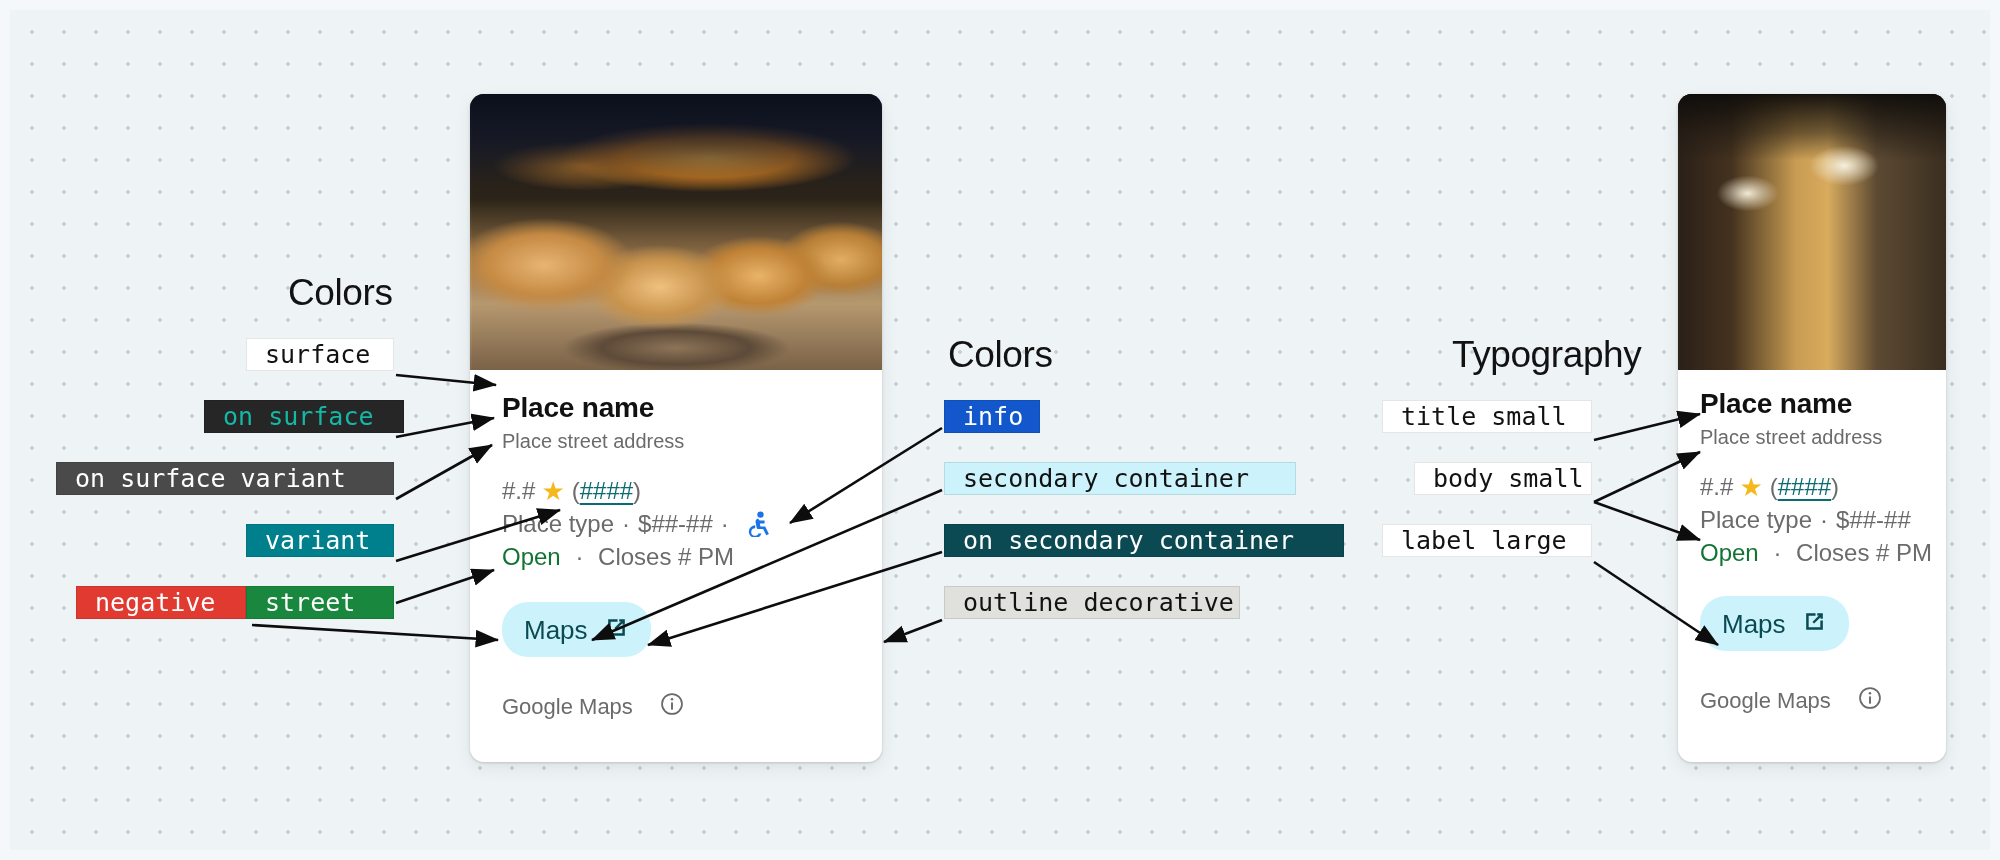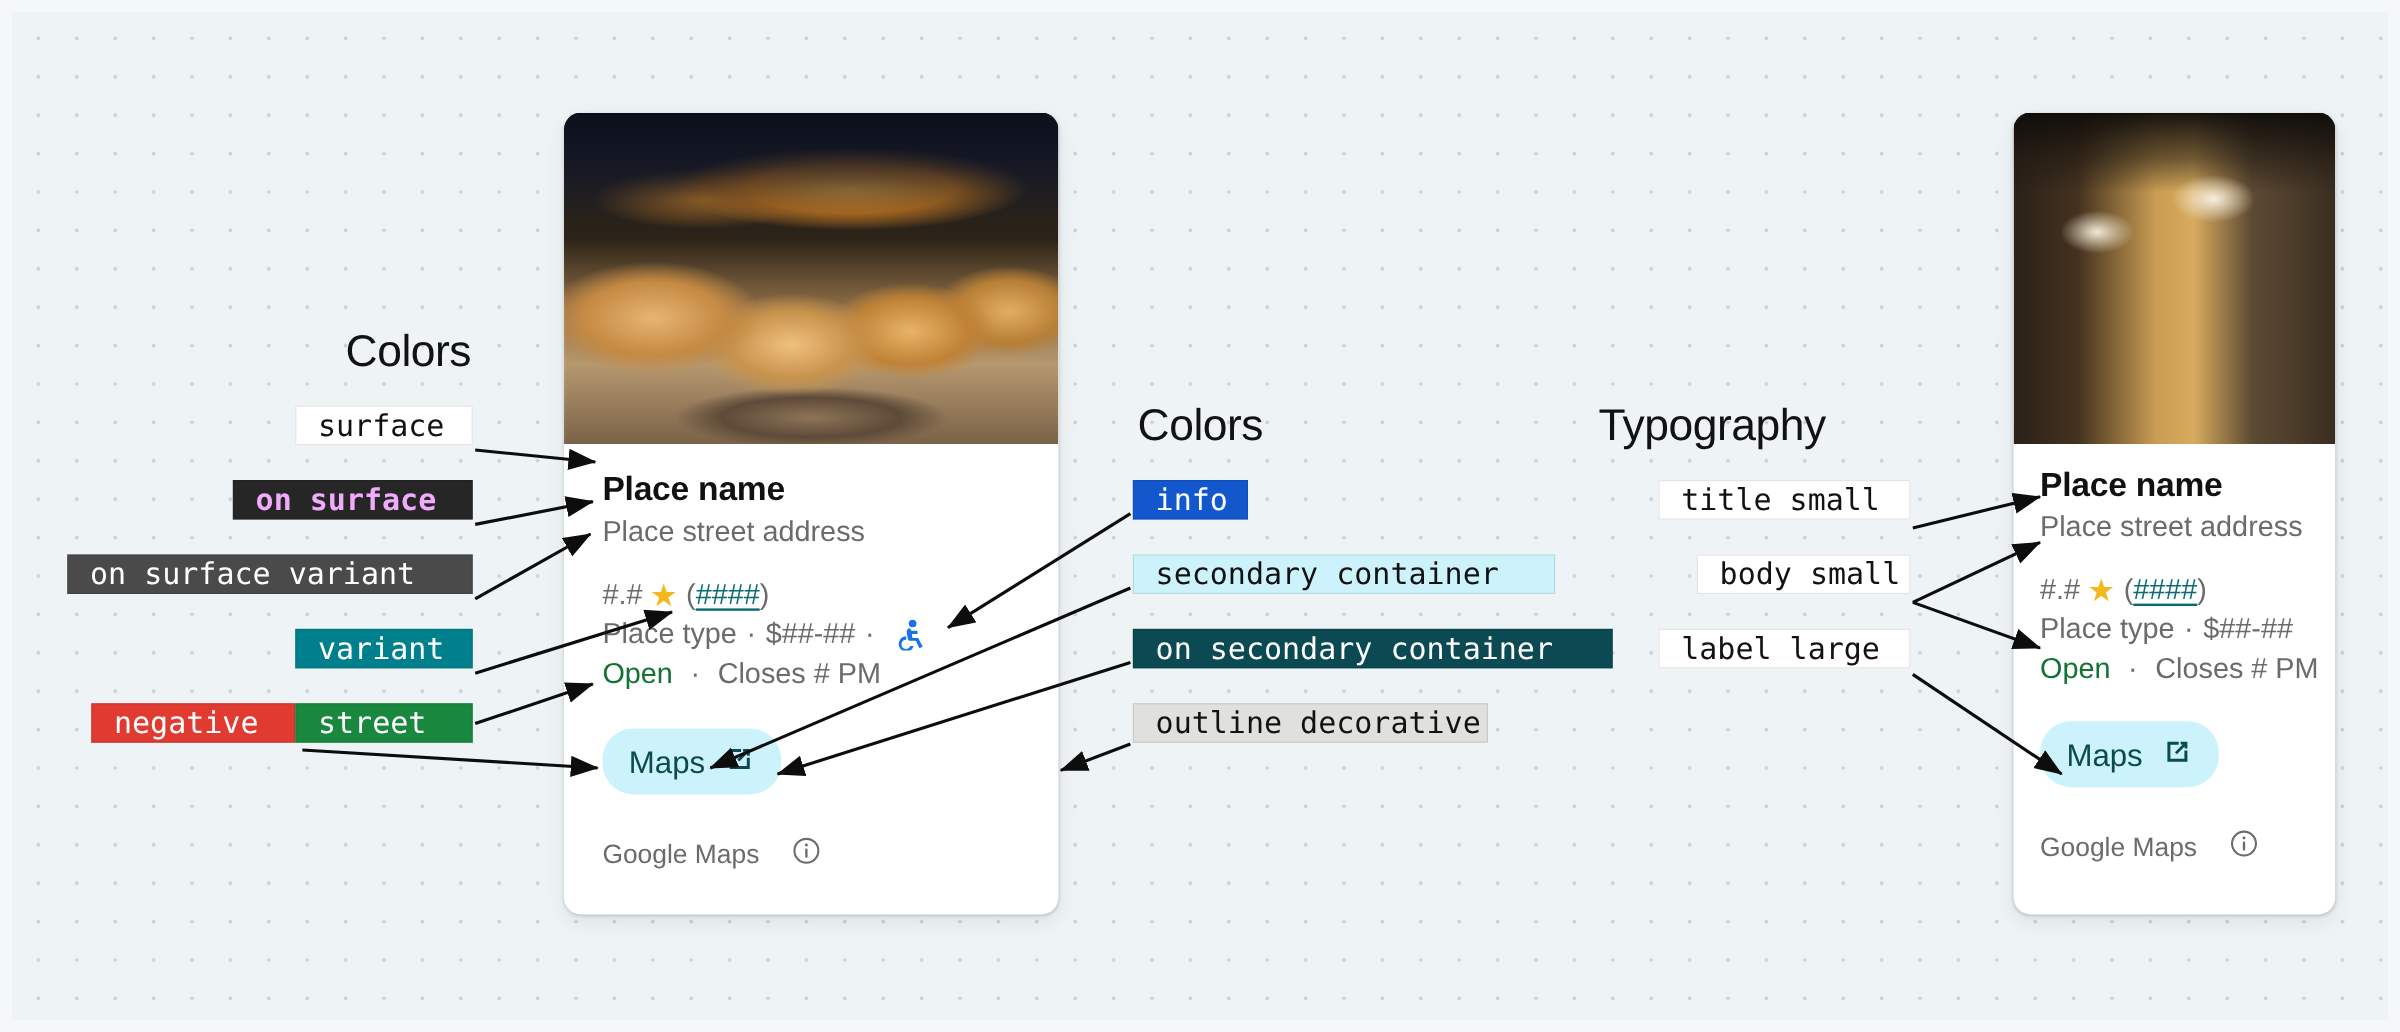--- a/index.html
+++ b/index.html
@@ -25,39 +25,39 @@
   
   .sec-title{
     position:absolute;
     font-size:37px;
     color:#121212;
     letter-spacing:-0.4px;
     white-space:nowrap;
   }
   #title-colors-left{ left:288px; top:272px; }
   #title-colors-mid { left:948px; top:334px; }
-  #title-typography { left:1332px; top:334px; }
+  #title-typography { left:1452px; top:334px; }
 
   
   .chip{
     position:absolute;
     box-sizing:border-box;
     font-family:"DejaVu Sans Mono","Liberation Mono",monospace;
     font-size:25px;
     line-height:1;
     display:flex;align-items:center;
     padding:0 18px;
     height:33px;
     border:1px solid rgba(0,0,0,0.10);
     white-space:nowrap;
   }
 
   
   #chip-surface          { left:246px; top:338px; width:148px; background:#ffffff; color:#121212; }
-  #chip-on-surface       { left:194px; top:400px; width:200px; background:#262626; color:#f0abfc;font-weight:bold; }
+  #chip-on-surface       { left:204px; top:400px; width:200px; background:#262626; color:#14b8a6; }
   #chip-on-surface-var   { left:56px;  top:462px; width:338px; background:#4a4a4a; color:#ffffff; }
   #chip-primary          { left:246px; top:524px; width:148px; background:#00808c; color:#ffffff; }
   #chip-negative         { left:76px;  top:586px; width:170px; background:#e03a31; color:#ffffff; }
   #chip-positive         { left:246px; top:586px; width:148px; background:#19883e; color:#ffffff; }
 
   
   #chip-info             { left:944px;  top:400px; width:96px;  background:#1258cc; color:#ffffff; }
   #chip-sec-container    { left:944px;  top:462px; width:352px; background:#ccf3fb; color:#121212; }
   #chip-on-sec-container { left:944px;  top:524px; width:400px; background:#0b4a52; color:#ffffff; }
   #chip-outline-dec      { left:944px;  top:586px; width:296px; background:#e0e0dd; color:#121212; }
@@ -81,21 +81,21 @@
 
   .card-photo{ position:relative; width:100%; height:276px; overflow:hidden; }
   .card-body{ padding:22px 32px 0 32px; }
   #card-right .card-body{ padding:18px 22px 0 22px; }
 
   .place-name{
     font-size:28px;font-weight:bold;color:#111;line-height:1.15;
     letter-spacing:-0.2px;white-space:nowrap;
   }
   .place-address{
-    font-size:24px;color:#6b6b6b;line-height:1.3;margin-top:4px;white-space:nowrap;
+    font-size:20px;color:#6b6b6b;line-height:1.3;margin-top:4px;white-space:nowrap;
   }
   .rating-row{
     font-size:24px;color:#6b6b6b;margin-top:22px;line-height:1.25;white-space:nowrap;
     display:flex;align-items:center;gap:0;
   }
   .star-glyph{ color:#f5b81c;font-size:26px;margin:0 7px 0 6px;line-height:1; }
   .rating-count{
     color:#0b6b73;text-decoration:underline;text-underline-offset:4px;
     text-decoration-thickness:2px;
   }

